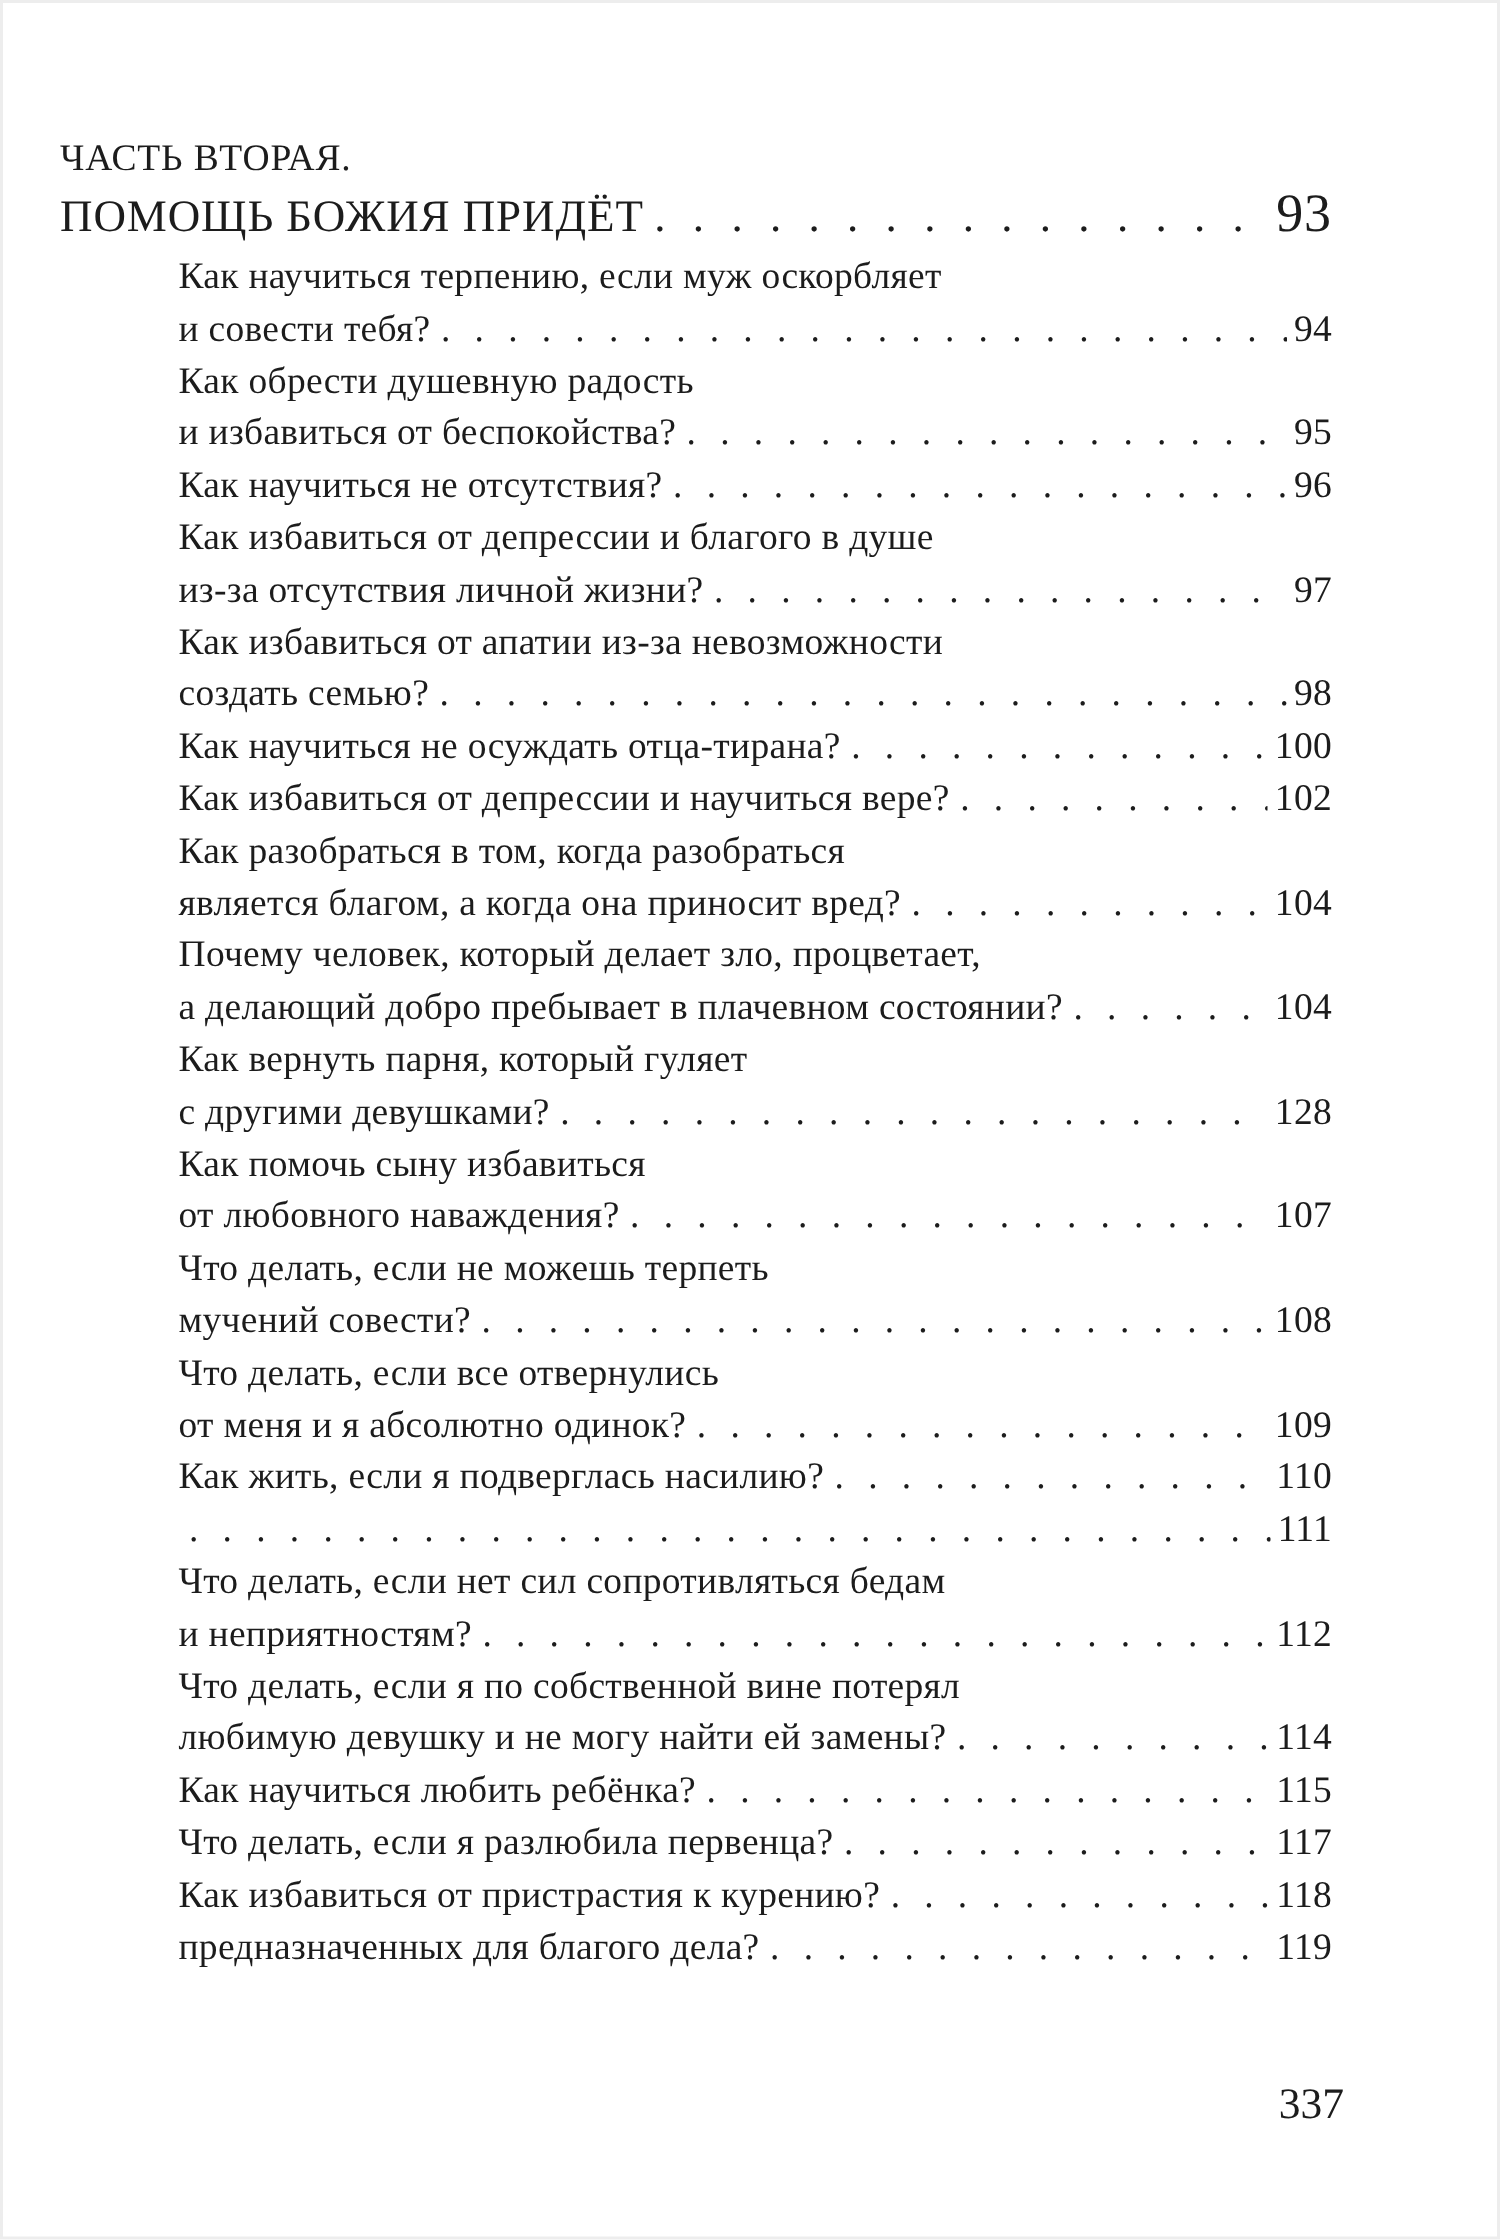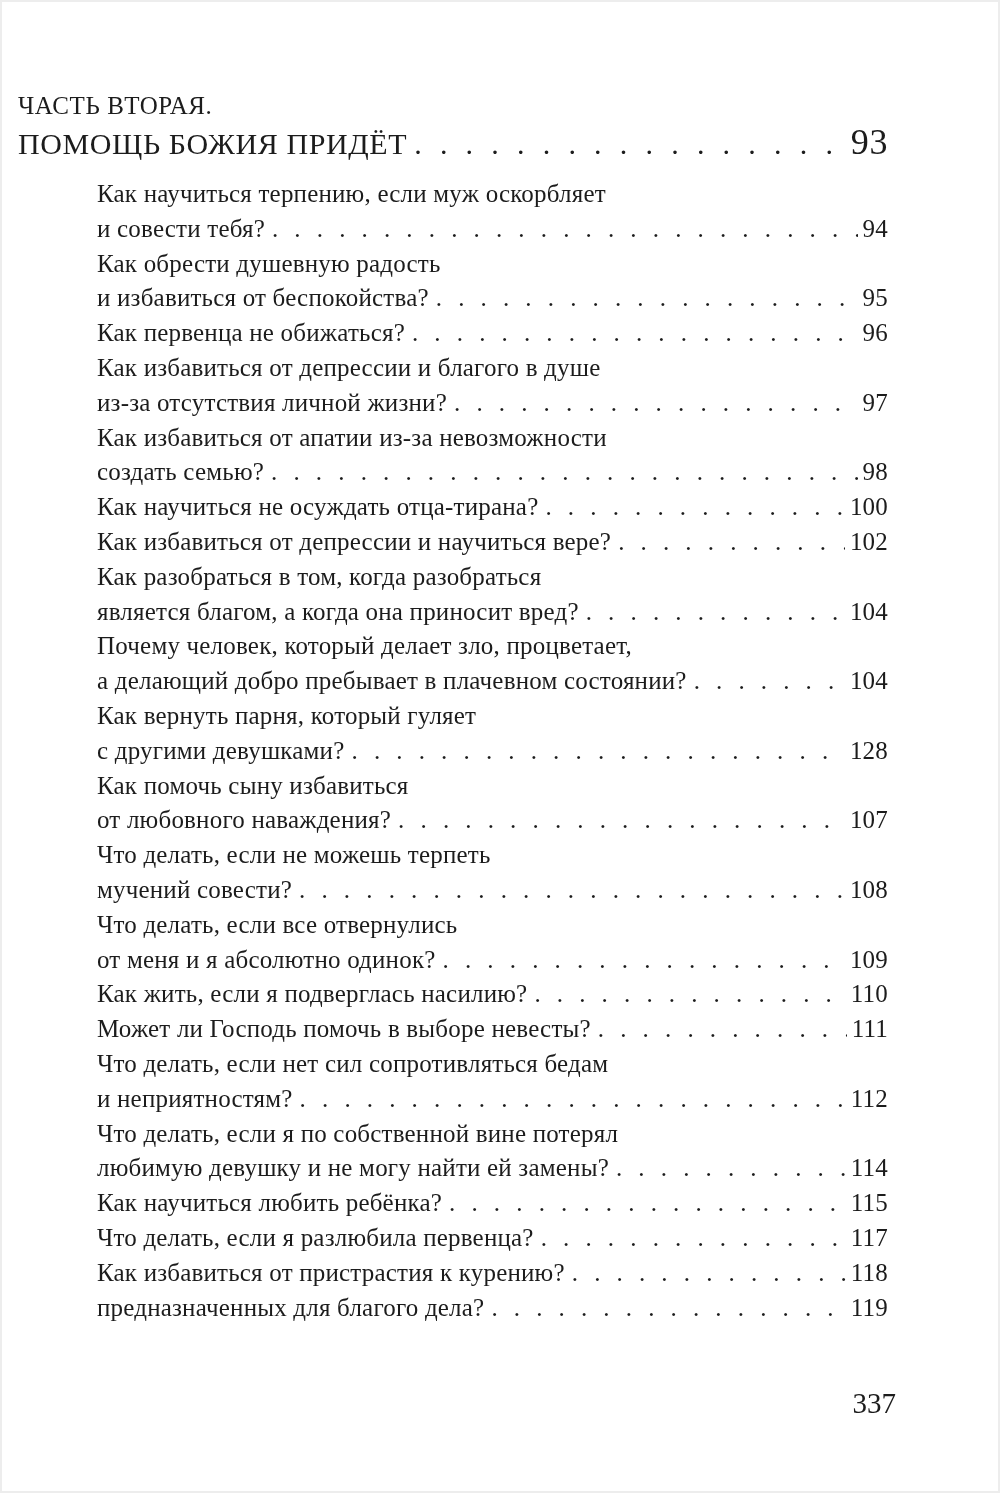--- a/index.html
+++ b/index.html
@@ -14,39 +14,39 @@
     font-family: "Liberation Serif", "DejaVu Serif", serif;
     color: #1c1c1c;
     overflow: hidden;
   }
   .sheet {
     position: absolute;
     inset: 0;
     box-sizing: border-box;
     background: #ffffff;
     border: 2px solid #ededed;
-    padding: 88px 110px 0 16px;
+    padding: 88px 110px 0 38px;
   }
   .part-label {
     font-size: 25px;
     line-height: 32px;
     letter-spacing: 0.6px;
   }
   .chapter-row {
     display: flex;
     align-items: baseline;
     font-weight: normal;
     font-size: 30px;
     line-height: 40px;
     letter-spacing: 0.6px;
   }
   .chapter-row .pg { font-size: 36px; }
   .entries {
     margin-left: 79px;
-    margin-top: 13px;
+    margin-top: 3px;
   }
   .line {
     display: flex;
     align-items: baseline;
     font-size: 25px;
     line-height: 34.8px;
     letter-spacing: 0.2px;
   }
   .txt {
     white-space: nowrap;
@@ -101,21 +101,21 @@
           <span class="txt">Как обрести душевную радость</span>
         </div>
         <div class="line">
           <span class="txt">и избавиться от беспокойства?</span>
           <span class="leader">. . . . . . . . . . . . . . . . . . . . . . . . . . . . . . . . . . . . . . . . . . . . . . . . . . . . . . . . . . . . </span>
           <span class="pg">95</span>
         </div>
       </div>
       <div class="entry">
         <div class="line">
-          <span class="txt">Как первенца не обижаться?</span>
+          <span class="txt">Как научиться не отсутствия?</span>
           <span class="leader">. . . . . . . . . . . . . . . . . . . . . . . . . . . . . . . . . . . . . . . . . . . . . . . . . . . . . . . . . . . . </span>
           <span class="pg">96</span>
         </div>
       </div>
       <div class="entry">
         <div class="line">
           <span class="txt">Как избавиться от депрессии и благого в душе</span>
         </div>
         <div class="line">
           <span class="txt">из-за отсутствия личной жизни?</span>
@@ -209,21 +209,20 @@
       </div>
       <div class="entry">
         <div class="line">
           <span class="txt">Как жить, если я подверглась насилию?</span>
           <span class="leader">. . . . . . . . . . . . . . . . . . . . . . . . . . . . . . . . . . . . . . . . . . . . . . . . . . . . . . . . . . . . </span>
           <span class="pg">110</span>
         </div>
       </div>
       <div class="entry">
         <div class="line">
-          <span class="txt">Может ли Господь помочь в выборе невесты?</span>
           <span class="leader">. . . . . . . . . . . . . . . . . . . . . . . . . . . . . . . . . . . . . . . . . . . . . . . . . . . . . . . . . . . . </span>
           <span class="pg">111</span>
         </div>
       </div>
       <div class="entry">
         <div class="line">
           <span class="txt">Что делать, если нет сил сопротивляться бедам</span>
         </div>
         <div class="line">
           <span class="txt">и неприятностям?</span>

